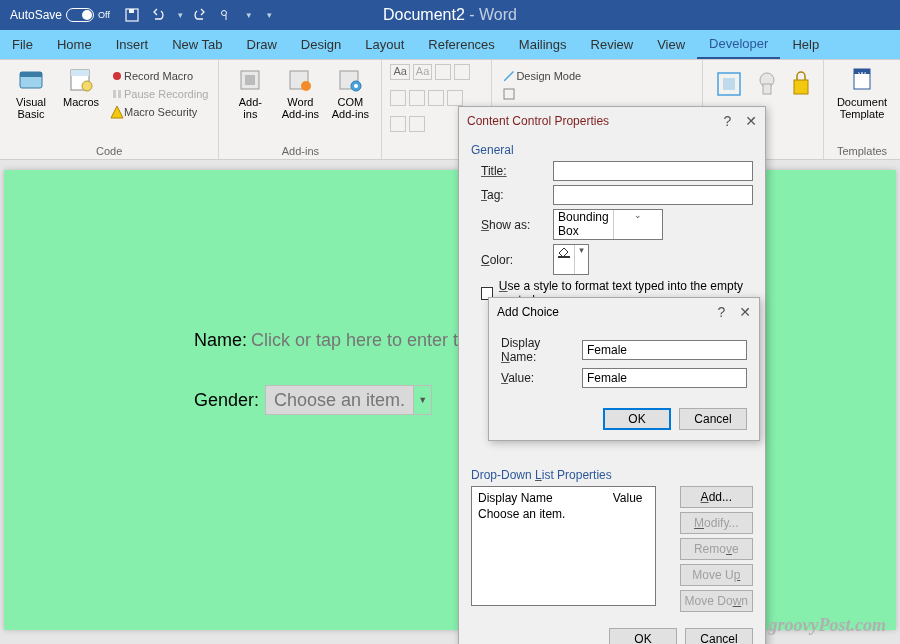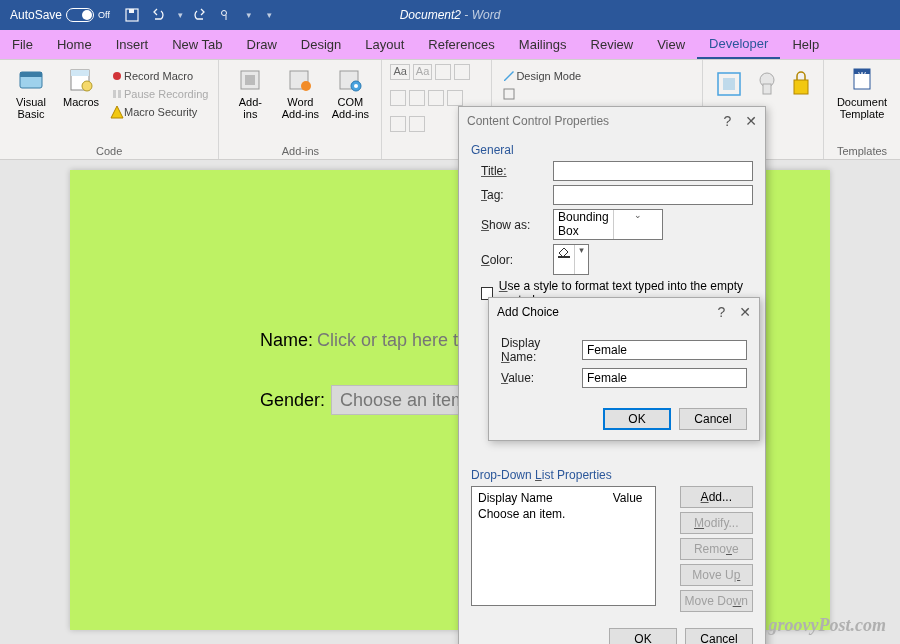--- a/index.html
+++ b/index.html
@@ -5,55 +5,55 @@
 * { box-sizing: border-box; font-family: "Segoe UI", Arial, sans-serif; }
 body { margin: 0; width: 900px; height: 644px; background: #fff; overflow: hidden; position: relative; }
 
 
 .titlebar { height: 30px; background: #2b579a; display: flex; align-items: center; color: #fff; font-size: 12px; padding: 0 4px; }
 .titlebar .autosave { display: flex; align-items: center; gap: 4px; padding: 0 6px; }
 .titlebar .toggle { width: 28px; height: 14px; border: 1px solid #fff; border-radius: 8px; position: relative; }
 .titlebar .toggle:after { content: ""; position: absolute; right: 1px; top: 1px; width: 10px; height: 10px; background: #fff; border-radius: 50%; }
 .titlebar .qat { display: flex; gap: 10px; padding: 0 8px; align-items: center; }
 .titlebar .qat-icon { width: 16px; height: 16px; opacity: 0.95; }
-.titlebar .doc-title { position: absolute; left: 50%; transform: translateX(-50%); font-size: 12px; font-style: italic; }
+.titlebar .doc-title { position: absolute; left: 50%; transform: translateX(-50%); font-size: 16px; }
 .titlebar .doc-title .dim { opacity: 0.7; }
 .titlebar .caret { font-size: 9px; margin-left: 2px; opacity: 0.7; }
 
 
-.tabs { height: 30px; background: #f0abfc; display: flex; align-items: center; border-bottom: 1px solid #d0cfce; font-size: 13px; }
+.tabs { height: 30px; background: #7dd3fc; display: flex; align-items: center; border-bottom: 1px solid #d0cfce; font-size: 13px; }
 .tab { padding: 0 12px; height: 100%; display: flex; align-items: center; color: #323130; cursor: pointer; }
 .tab.active { color: #2b579a; border-bottom: 2px solid #2b579a; font-weight: 400; }
 
 
 .ribbon { height: 100px; background: #f3f2f1; border-bottom: 1px solid #d0cfce; display: flex; }
 .group { border-right: 1px solid #d6d6d6; padding: 4px 8px 2px 8px; display: flex; flex-direction: column; justify-content: space-between; }
 .group-label { font-size: 11px; color: #666; text-align: center; padding-top: 2px; }
 .group-body { display: flex; gap: 4px; align-items: flex-start; flex: 1; }
 .big-btn { display: flex; flex-direction: column; align-items: center; width: 46px; font-size: 11px; text-align: center; line-height: 1.1; gap: 2px; padding: 2px; }
 .big-btn .ic { width: 28px; height: 28px; border-radius: 3px; }
 .stack { display: flex; flex-direction: column; gap: 2px; }
 .row-btn { display: flex; align-items: center; font-size: 11px; padding: 1px 2px; white-space: nowrap; color: #444; }
 .row-btn.dim { color: #aaa; }
 .row-btn .smic { width: 14px; height: 14px; }
 
 
 .docarea { position: absolute; top: 160px; left: 0; right: 0; bottom: 0; background: #e6e6e6; display: flex; justify-content: center; padding-top: 10px; }
-.page { width: 760px; height: 460px; background: #bef264; box-shadow: 0 0 6px rgba(0,0,0,0.2); padding: 160px 0 0 190px; font-size: 18px; color: #333; }
+.page { width: 892px; height: 460px; background: #86efac; box-shadow: 0 0 6px rgba(0,0,0,0.2); padding: 160px 0 0 190px; font-size: 18px; color: #333; }
 .page .line { margin-bottom: 34px; display: flex; align-items: center; }
 .page .label { color: #000; }
 .page .placeholder { color: #767676; margin-left: 4px; }
 .page .dropdown { margin-left: 6px; display: flex; align-items: center; border: 1px solid #bdbdbd; height: 30px; }
 .page .dropdown .dd-text { background: #d9d9d9; color: #767676; padding: 3px 8px; height: 100%; display: flex; align-items: center; }
 .page .dropdown .dd-arrow { width: 18px; height: 100%; border-left: 1px solid #bdbdbd; display: flex; align-items: center; justify-content: center; font-size: 9px; color: #555; }
 
 
 .dialog { position: absolute; background: #f0f0f0; border: 1px solid #aaa; box-shadow: 2px 2px 8px rgba(0,0,0,0.25); font-size: 12px; }
 .dlg-title { height: 28px; display: flex; align-items: center; justify-content: space-between; padding: 0 8px; color: #555; }
-.dlg-title .tt { color: #737373; }
+.dlg-title .tt { color: #7f1d1d; }
 .dlg-title .tbtns { display: flex; gap: 14px; color: #555; font-size: 14px; }
 .dlg-body { padding: 6px 12px 10px 12px; }
 .section-title { color: #2b579a; font-size: 12px; margin: 2px 0 4px 0; }
 .frow { display: flex; align-items: center; margin: 4px 0; gap: 8px; }
 .frow label { width: 64px; text-align: left; color: #222; }
 .under { text-decoration: underline; text-decoration-color: #555; }
 .txt-input { flex: 1; height: 20px; border: 1px solid #7a7a7a; background: #fff; padding: 1px 4px; font-size: 12px; }
 .combo { display: flex; height: 31px; border: 1px solid #7a7a7a; background: #fff; }
 .combo span { padding: 0 4px; flex: 1; }
 .combo .carr { width: 16px; border-left: 1px solid #ccc; text-align: center; font-size: 9px; color: #555; }

